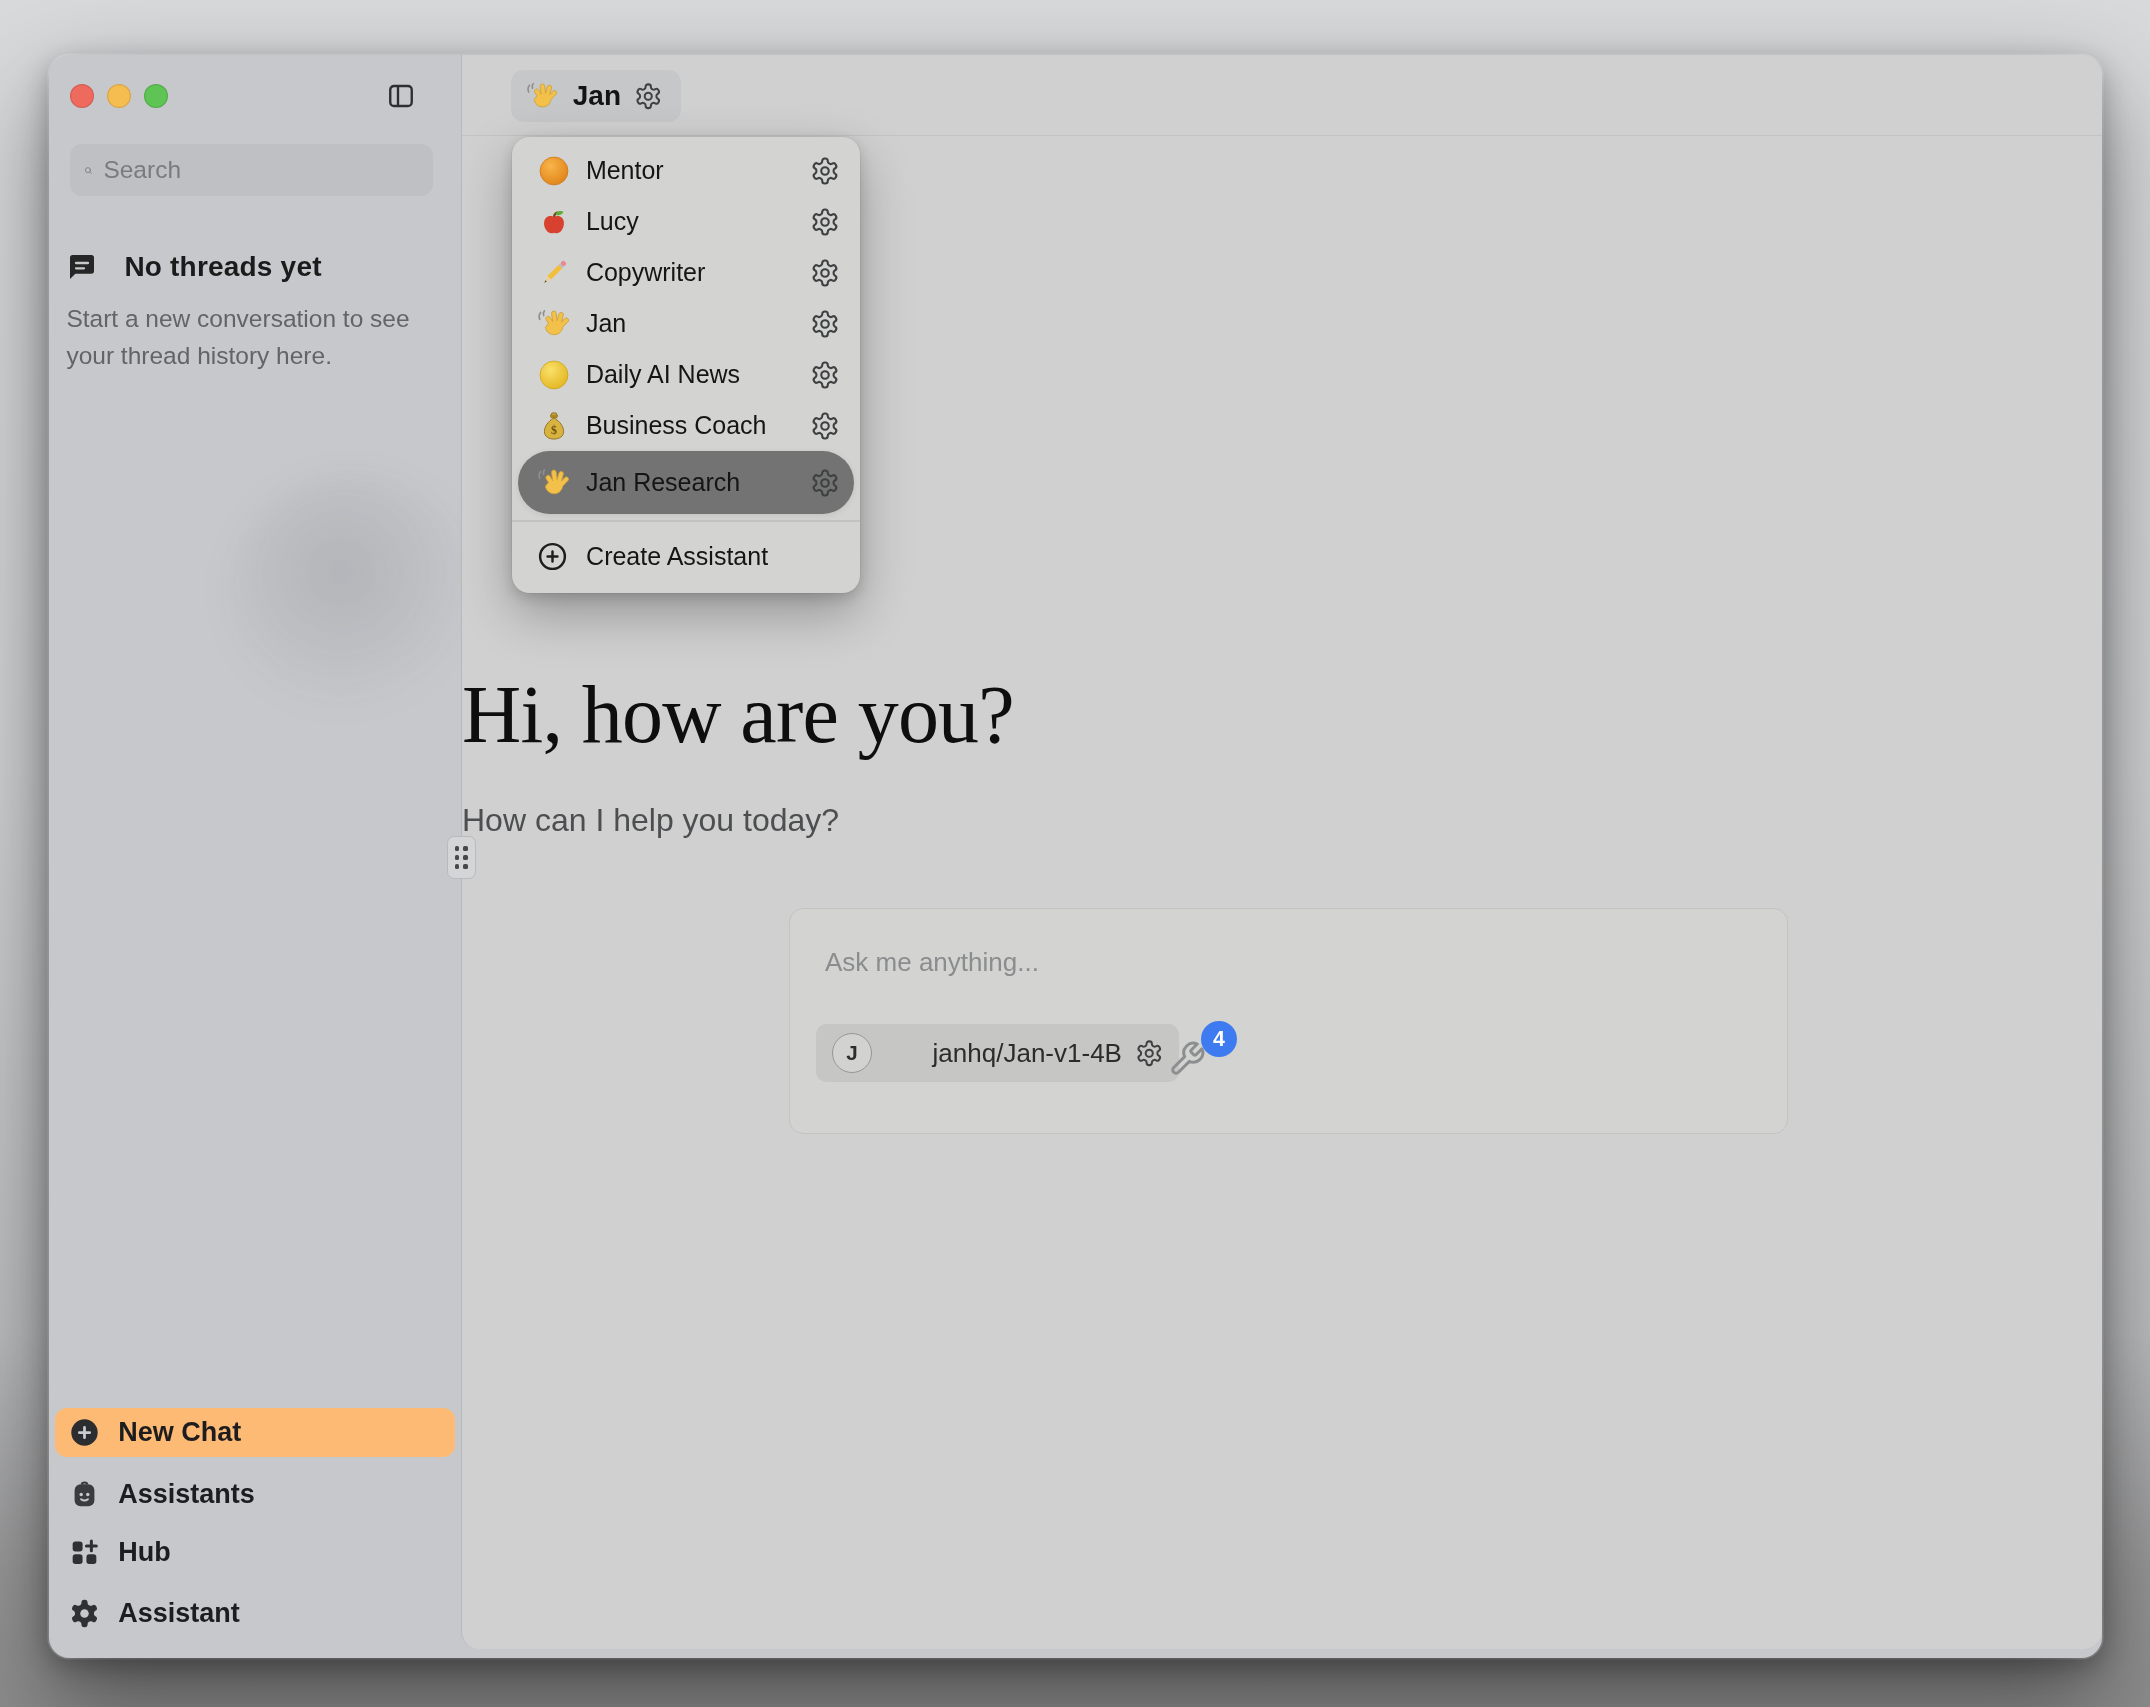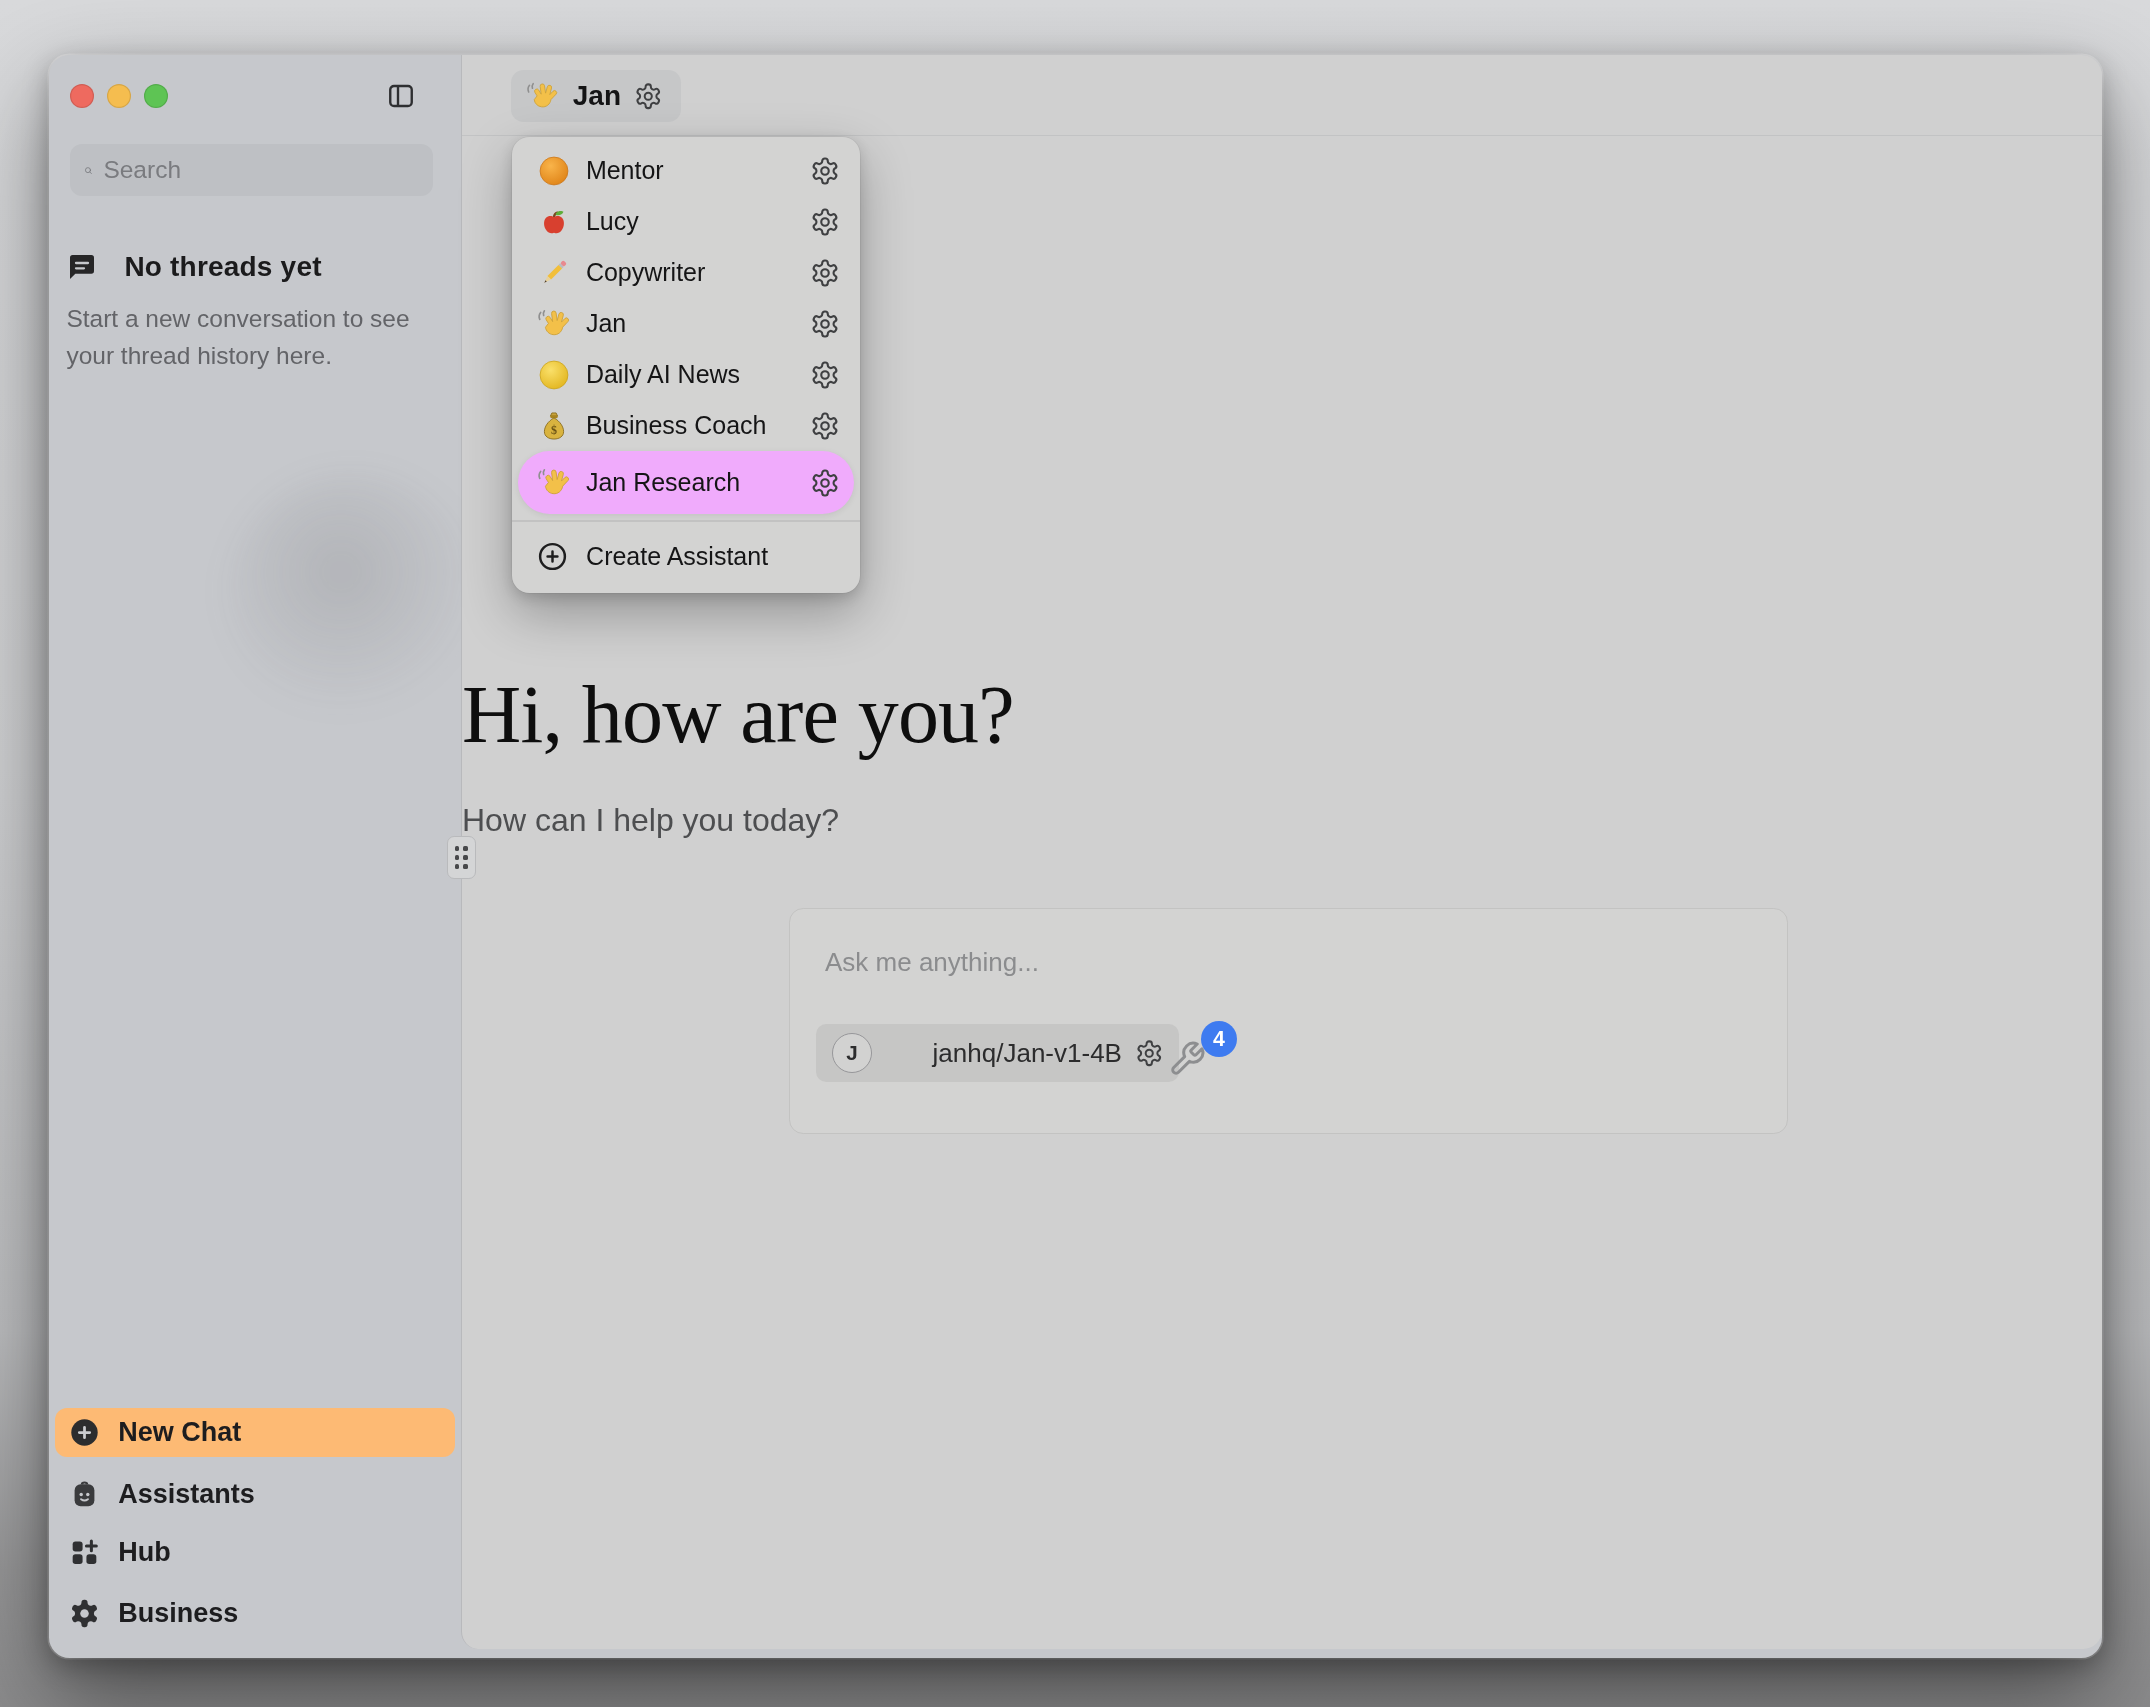--- a/index.html
+++ b/index.html
@@ -85,21 +85,21 @@
     background:#3e7bf0; color:#fff; font-size:21.3px; font-weight:600;
     display:flex; align-items:center; justify-content:center; }
 
   
   .menu { position:absolute; left:463px; top:82px; width:348px;
     background:#d3d3d2; border-radius:17.4px; padding:8px 6.3px 8px;
     box-shadow:0 20.6px 51px rgba(0,0,0,.28), 0 4.7px 12.6px rgba(0,0,0,.14), 0 0 0 0.8px rgba(0,0,0,.05);
     z-index:20; }
   .menu-item { height:51px; border-radius:32px; display:flex; align-items:center;
     padding:0 14.2px 0 17.4px; cursor:pointer; }
-  .menu-item.active { height:63px; background:#f0abfc; box-shadow:0 1.6px 6.3px rgba(0,0,0,.08); }
+  .menu-item.active { height:63px; background:#737373; box-shadow:0 1.6px 6.3px rgba(0,0,0,.08); }
   .menu-emoji { width:36px; height:36px; flex:0 0 36px; margin-right:14.2px; }
   .menu-label { flex:1; font-size:25px; color:#151516; }
   .menu-gear { width:30px; height:30px; background:none; border:none; cursor:pointer; flex:0 0 30px; }
   .menu-sep { height:1.6px; background:#c2c2c2; margin:6.3px -6.3px; }
   .menu-create { height:57px; display:flex; align-items:center; gap:17.4px; padding:0 17.4px;
     cursor:pointer; border-radius:12.6px; }
   .menu-create .menu-label { flex:none; }
 
   
   .drag-handle { position:absolute; left:398px; top:781px; width:28.5px; height:43px;
@@ -261,21 +261,21 @@
         <div class="nav-item" style="top:1473px">
           <svg class="nav-ic" viewBox="0 0 24 24">
               <use href="#i-squares-plus"></use>
             </svg>
           <span class="nav-label">Hub</span>
         </div>
         <div class="nav-item" style="top:1534px">
           <svg class="nav-ic" viewBox="0 0 24 24">
               <use href="#i-gear-filled"></use>
             </svg>
-          <span class="nav-label">Business</span>
+          <span class="nav-label">Assistant</span>
         </div>
       </nav>
     </aside>
 
     <main class="main">
       <header class="main-header">
         <button class="assistant-btn">
           <svg width="35" height="35" viewBox="0 0 24 24">
               <use href="#i-wave"></use>
             </svg>

